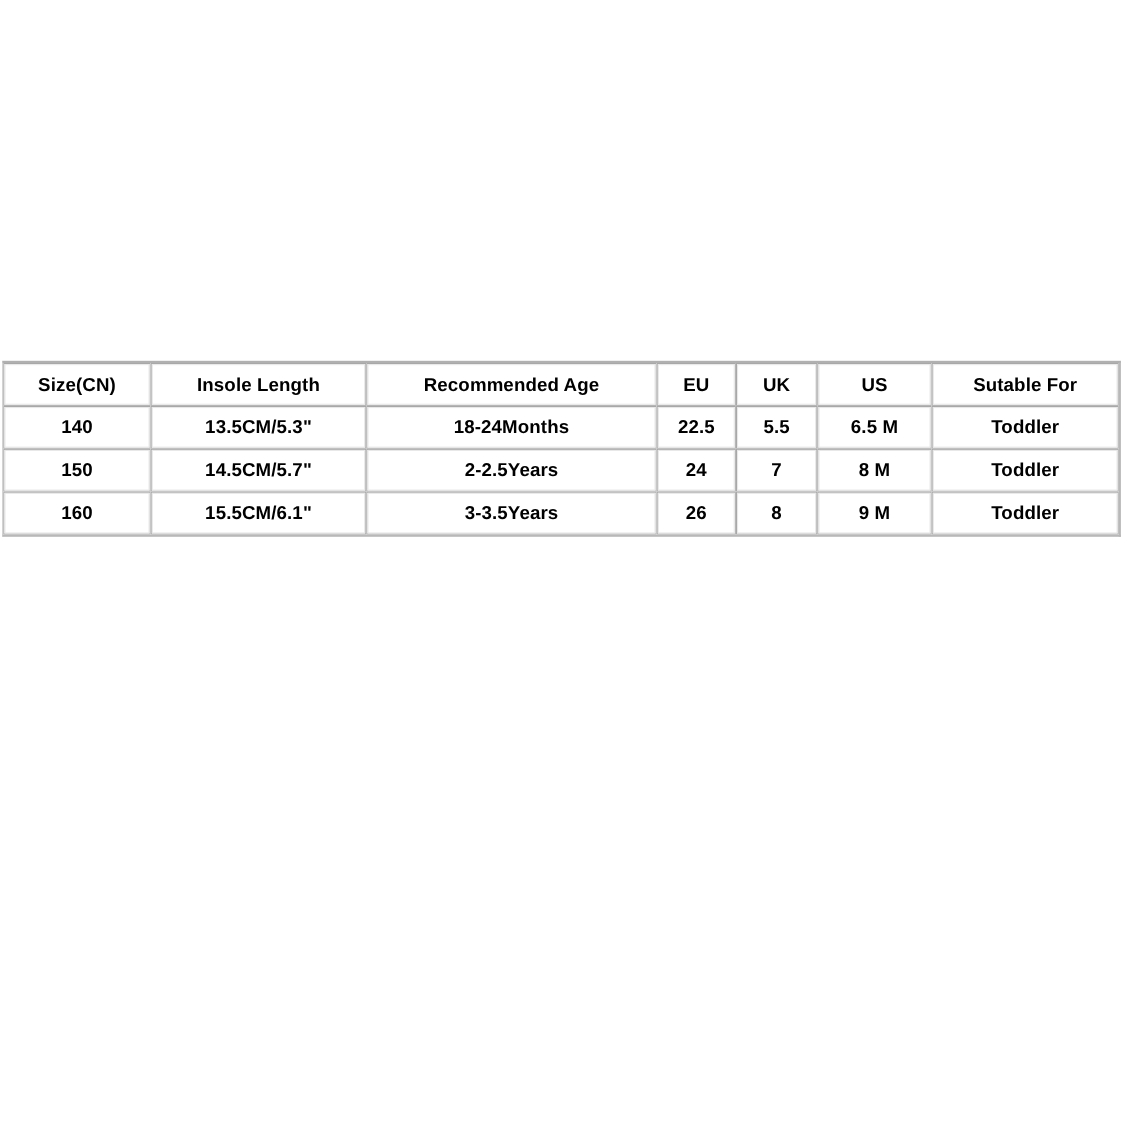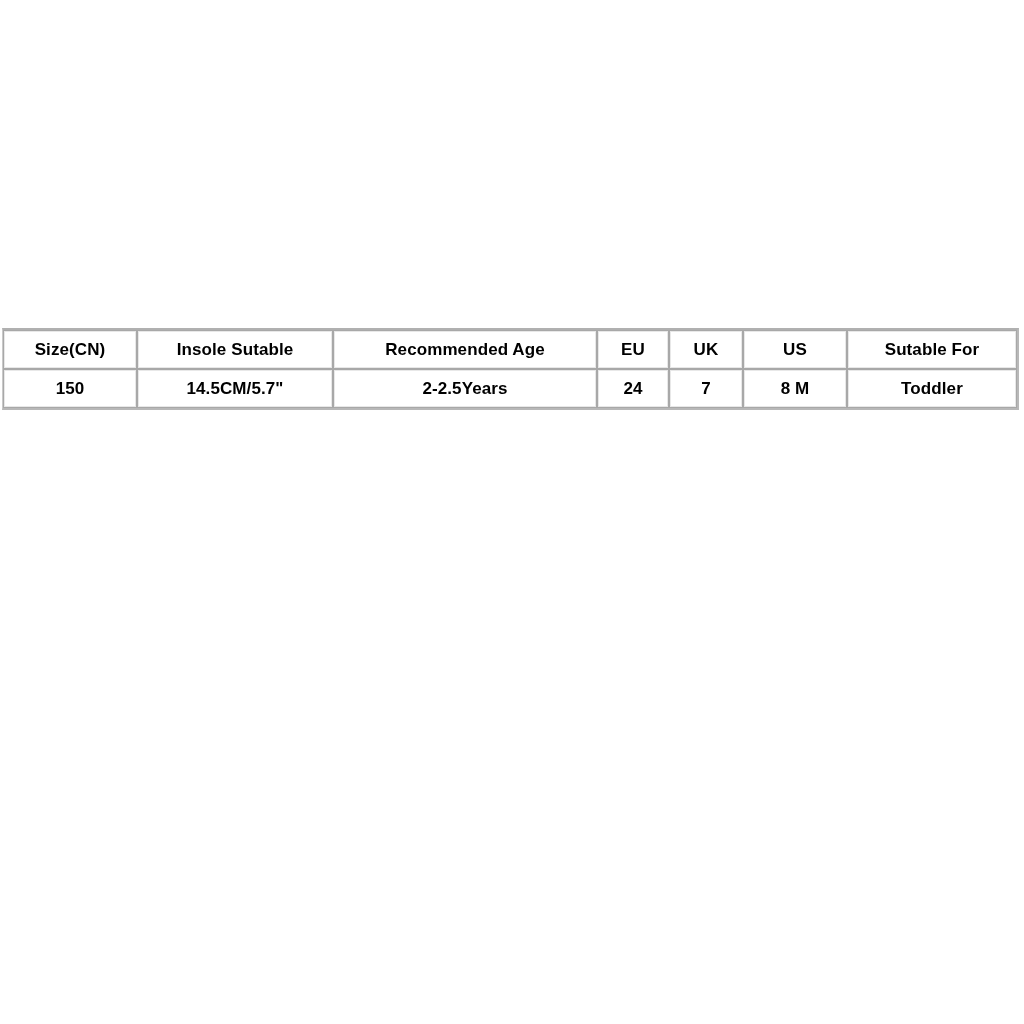--- a/index.html
+++ b/index.html
@@ -73,37 +73,55 @@
       <col class="c-insole">
       <col class="c-age">
       <col class="c-eu">
       <col class="c-uk">
       <col class="c-us">
       <col class="c-suit">
     </colgroup>
     <tbody>
       <tr class="header-row">
         <td>Size(CN)</td>
-        <td>Insole Sutable</td>
+        <td>Insole Length</td>
         <td>Recommended Age</td>
         <td>EU</td>
         <td>UK</td>
         <td>US</td>
         <td>Sutable For</td>
       </tr>
 
 
+      <tr>
+        <td>140</td>
+        <td>13.5CM/5.3"</td>
+        <td>18-24Months</td>
+        <td>22.5</td>
+        <td>5.5</td>
+        <td>6.5 M</td>
+        <td>Toddler</td>
+      </tr>
 
       <tr>
         <td>150</td>
         <td>14.5CM/5.7"</td>
         <td>2-2.5Years</td>
         <td>24</td>
         <td>7</td>
         <td>8 M</td>
         <td>Toddler</td>
       </tr>
 
+      <tr>
+        <td>160</td>
+        <td>15.5CM/6.1"</td>
+        <td>3-3.5Years</td>
+        <td>26</td>
+        <td>8</td>
+        <td>9 M</td>
+        <td>Toddler</td>
+      </tr>
 
 
     </tbody>
   </table>
 </div>
 
 </body></html>

